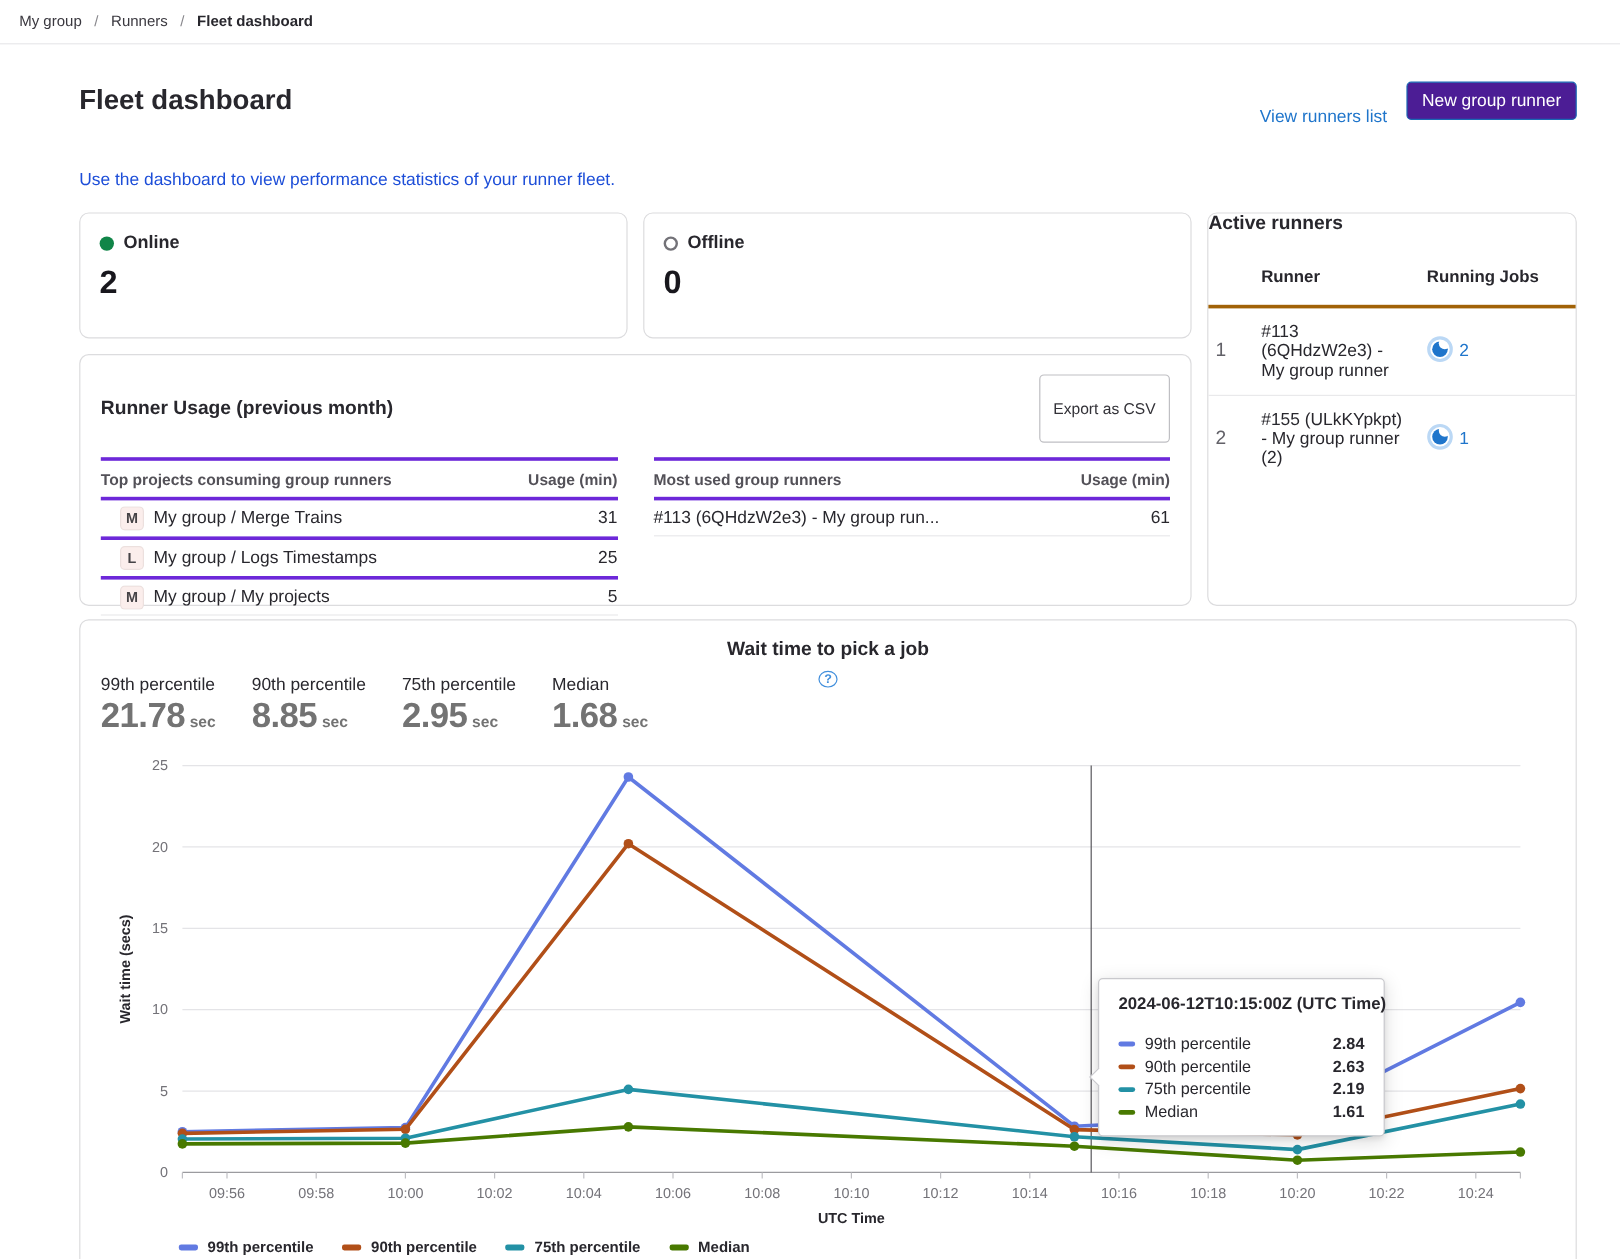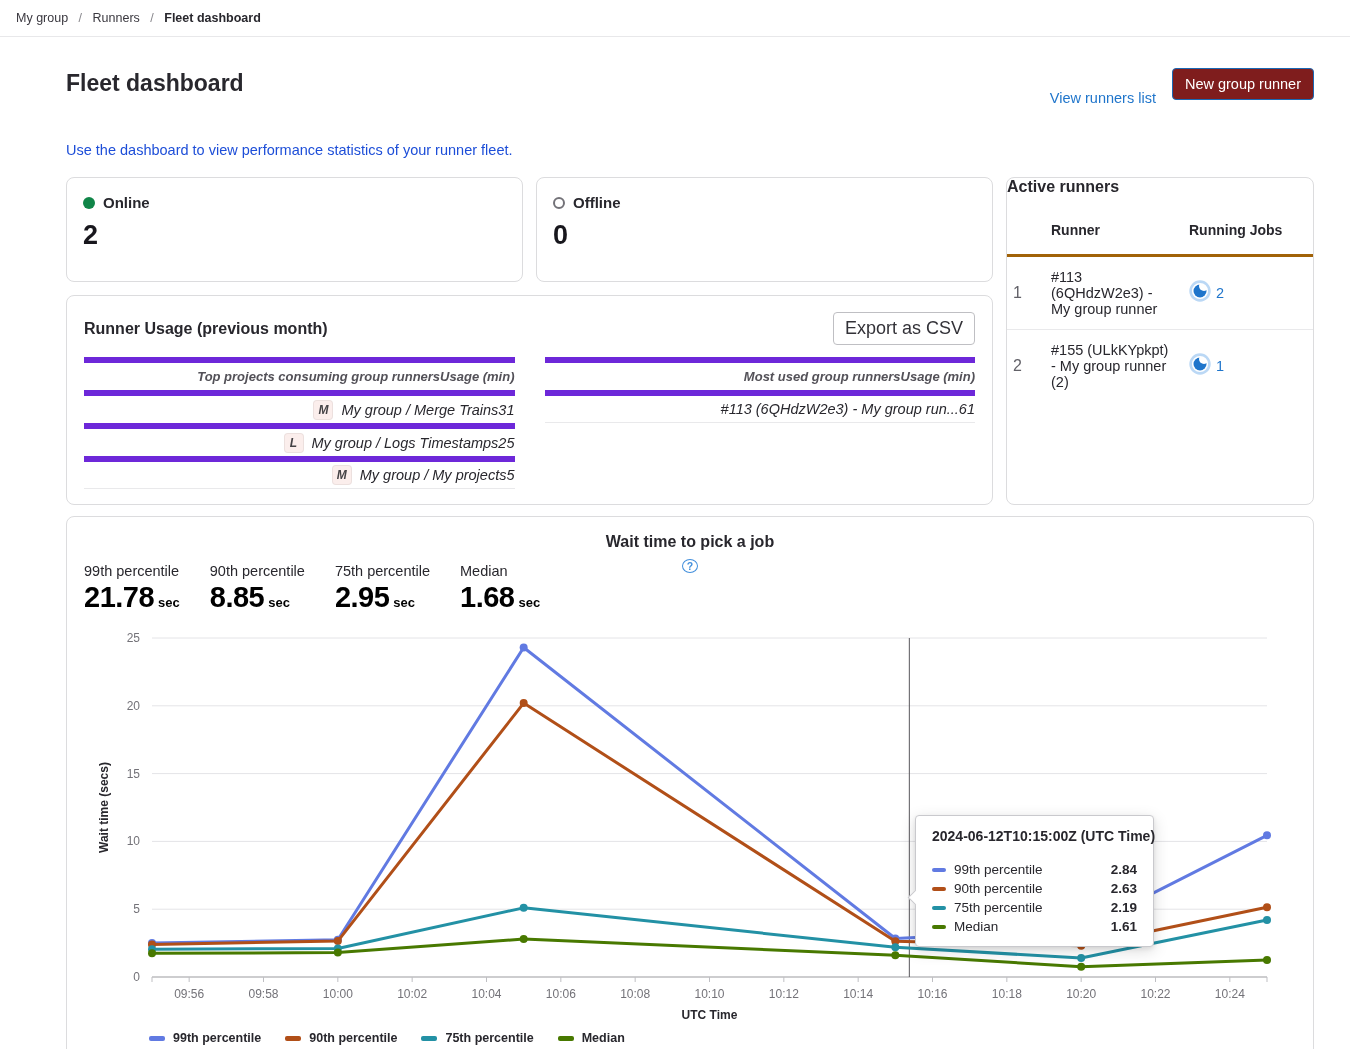--- a/index.html
+++ b/index.html
@@ -12,45 +12,45 @@
   .crumb-bar a { color:#3a383f; text-decoration:none; }
   .crumb-sep { color:#89888d; margin:0 7px; }
   .crumb-current { font-weight:700; color:#28272d; }
 
   main { padding:0 36px 30px 66px; }
 
   .page-head { display:flex; align-items:center; justify-content:space-between; margin-top:24px; }
   h1 { font-size:23px; font-weight:700; margin:0; }
   .head-actions { display:flex; align-items:center; gap:16px; }
   .link-btn { color:#1f75cb; font-size:14.5px; text-decoration:none; cursor:pointer;margin-top:29px; }
-  .btn-primary { background:#7f1d1d; color:#fff; border:1px solid #1a68b4; border-radius:4px;
+  .btn-primary { background:#4c1d95; color:#fff; border:1px solid #1a68b4; border-radius:4px;
     font-size:14.5px; font-weight:400; padding:7px 12px; cursor:pointer;
     font-family:"Liberation Sans", sans-serif;text-align:center; }
   .page-desc { font-size:14.5px; margin:36px 0 0 0; color:#1d4ed8; }
 
   .card { background:#fff; border:1px solid #dcdcde; border-radius:8px; }
 
   .layout { display:grid; grid-template-columns:1fr 308px; gap:13px; margin-top:19px; }
   .status-row { display:grid; grid-template-columns:1fr 1fr; gap:13px; }
   .status-card { height:105px; padding:16px; }
   .status-label { display:flex; align-items:center; gap:8px; font-size:15px; font-weight:700; }
   .dot { width:12px; height:12px; border-radius:50%; display:inline-block; }
   .dot.online { background:#108548; }
   .dot.offline { background:#fff; border:2px solid #737278; }
   .status-value { font-size:27px; font-weight:700; margin-top:9px; color:#18171d; }
 
   
   .usage-card { margin-top:13px; height:210px; padding:16px 17px; }
   .usage-head { display:flex; align-items:center; justify-content:space-between; }
   h2 { font-size:16px; font-weight:700; margin:0; }
   .btn-default { background:#fff; border:1px solid #bfbfc3; border-radius:4px; color:#333238;
-    font-size:18px; padding:5px 11px; cursor:pointer; font-family:"Liberation Sans", sans-serif; }
+    font-size:13px; padding:20px 11px; cursor:pointer; font-family:"Liberation Sans", sans-serif; }
   .usage-tables { display:grid; grid-template-columns:1fr 1fr; gap:30px; margin-top:12px; }
-  .u-row { display:flex; align-items:center; justify-content:flex-end;
-    border-top:6px solid #6d28d9; height:33px; font-size:14.5px;font-style:italic; }
+  .u-row { display:flex; align-items:center; justify-content:space-between;
+    border-top:3px solid #6d28d9; height:33px; font-size:14.5px; }
   .u-row.last { border-bottom:1px solid #e9e9eb; }
   .u-head { font-size:13px; font-weight:700; color:#535158; }
   .u-name { display:flex; align-items:center; gap:8px; padding-left:16px; }
   .u-val { text-align:right; }
   .avatar { width:20px; height:20px; border-radius:4px; background:#fbeeec;
     border:1px solid rgba(0,0,0,0.06); color:#454346; font-size:12px; font-weight:700;
     display:inline-flex; align-items:center; justify-content:center; }
 
   
   .runners-card { }
@@ -66,21 +66,21 @@
   .jobs-count { color:#1f75cb; font-size:14.5px; }
 
   
   .chart-card { margin-top:11px; height:543px; padding:16px 17px; width:100%; }
   .chart-title-row { display:flex; align-items:center; gap:8px; height:22px;flex-direction:column; }
   .help-icon { width:16px; height:16px; border-radius:50%; border:1.5px solid #428fdc;
     color:#428fdc; font-size:10.5px; font-weight:700; display:inline-flex;
     align-items:center; justify-content:center; cursor:pointer; }
   .stats-row { display:flex; gap:30px; margin-top:8px; height:58px; }
   .stat-label { font-size:14.5px; }
-  .stat-value { font-size:29px; font-weight:700; color:#000000; letter-spacing:-0.5px; margin-top:2px;}
+  .stat-value { font-size:29px; font-weight:700; color:#737373; letter-spacing:-0.5px; margin-top:2px;}
   .stat-unit { font-size:13px; font-weight:700; letter-spacing:0; margin-left:4px; }
   .chart-wrap { position:relative; margin-top:8px; }
   svg text { font-family:"Liberation Sans", sans-serif; }
 
   .gl-tooltip { position:absolute; left:831px; top:186px; width:239px; background:#fff;
     border:1px solid #c9c9cd; border-radius:4px; padding:12px 16px;
     box-shadow:0 2px 4px rgba(0,0,0,.08), 0 4px 16px rgba(0,0,0,.14); }
   .gl-tooltip::before { content:''; position:absolute; left:-6px; top:76px; width:10px; height:10px;
     background:#fff; border-left:1px solid #c9c9cd; border-bottom:1px solid #c9c9cd;
     transform:rotate(45deg); }

